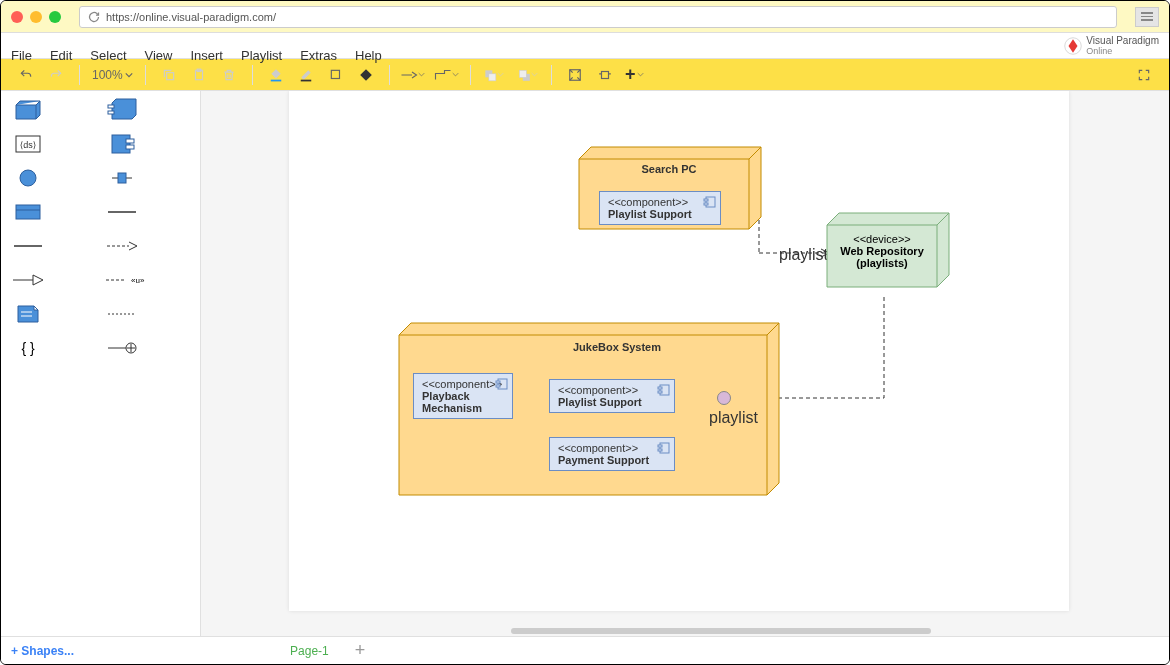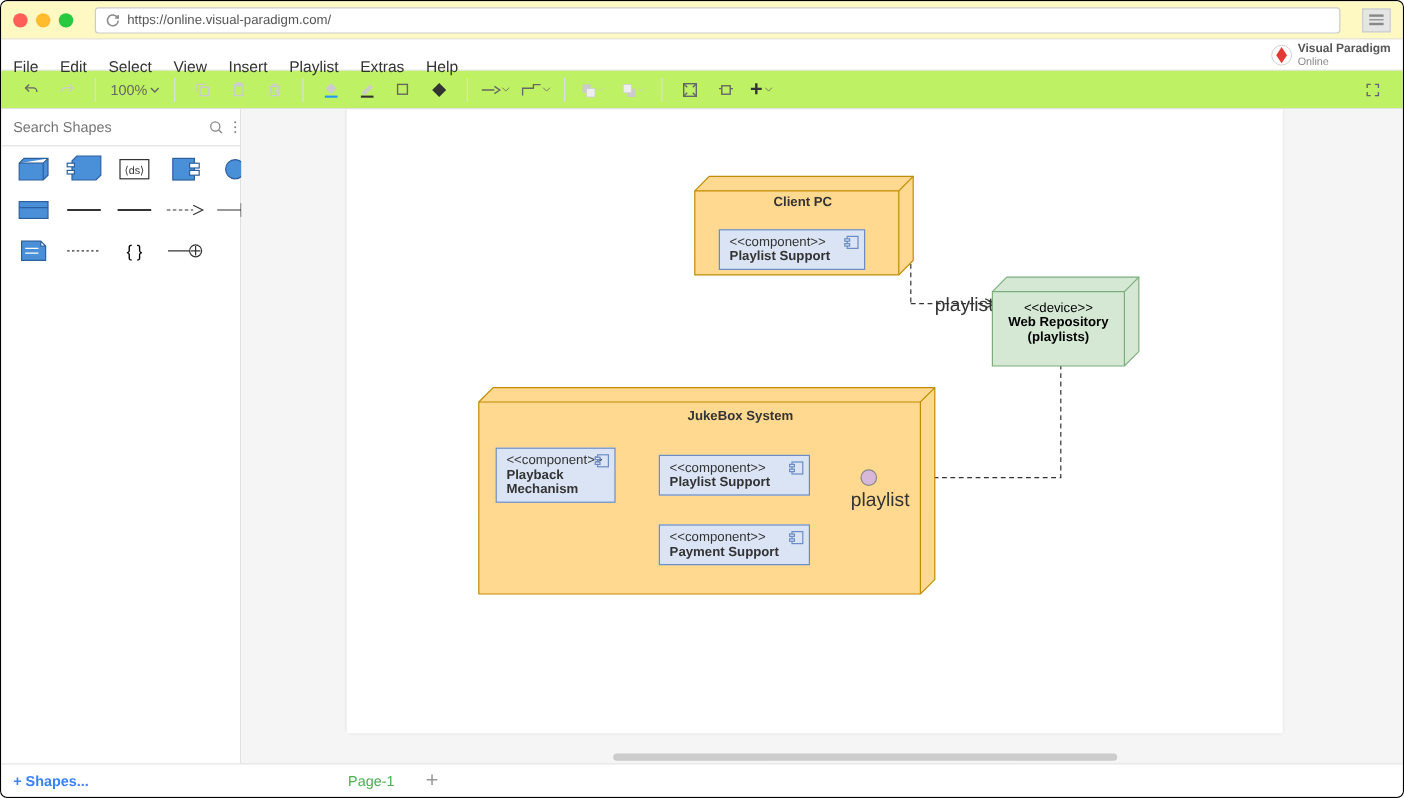--- a/index.html
+++ b/index.html
@@ -17,35 +17,35 @@
 .hamburger span { width: 12px; height: 1.5px; background: #888; }
 
 
 .menubar { height: 26px; background: #fff; display: flex; align-items: center; padding: 0 10px; font-size: 13px; color: #333; border-bottom: 1px solid #e0e0e0; justify-content: space-between; }
 .menus { display: flex; gap: 18px; }
 .menus span { cursor: pointer; margin-top: 20px; }
 .brand { display: flex; align-items: center; gap: 4px; font-size: 10px; color: #555; }
 .brand-icon { width: 18px; height: 18px; }
 
 
-.toolbar { height: 32px; background: #bef264; display: flex; align-items: center; padding: 0 14px; gap: 8px; border-bottom: 1px solid #e0e0e0; font-size: 12px; color: #666; }
+.toolbar { height: 32px; background: #fde047; display: flex; align-items: center; padding: 0 14px; gap: 8px; border-bottom: 1px solid #e0e0e0; font-size: 12px; color: #666; }
 .tool-sep { width: 1px; height: 20px; background: #ddd; margin: 0 4px; }
 .tool { width: 22px; height: 22px; display: flex; align-items: center; justify-content: center; cursor: pointer; color: #888; }
 .zoom { display: flex; align-items: center; gap: 2px; }
 .toolbar-right { margin-left: auto; }
 
 
 .main { display: flex; height: calc(100% - 32px - 26px - 32px - 28px); }
 
 
 .sidebar { width: 200px; border-right: 1px solid #e0e0e0; background: #fff; display: flex; flex-direction: column; }
 .search-row { display: flex; align-items: center; border-bottom: 1px solid #e0e0e0; padding: 4px 6px; gap: 4px; }
 .search-input { flex: 1; border: none; outline: none; font-size: 12px; padding: 4px; color: #666; }
 .section-header { padding: 10px 10px 6px; font-size: 13px; color: #444; display: flex; align-items: center; gap: 4px; }
-.shapes-grid { display: grid; grid-template-columns: repeat(6, 1fr); gap: 8px; padding: 6px 10px; }
+.shapes-grid { display: grid; grid-template-columns: repeat(2, 1fr); gap: 8px; padding: 6px 10px; }
 .shape { width: 34px; height: 26px; display: flex; align-items: center; justify-content: center; cursor: pointer; }
 
 
 .canvas-wrap { flex: 1; background: #f5f5f5; position: relative; overflow: hidden; }
 .canvas { position: absolute; left: 88px; top: 0; width: 780px; height: 520px; background: #fff; box-shadow: 0 0 4px rgba(0,0,0,0.1); }
 
 
 .footer { height: 28px; background: #fff; display: flex; align-items: center; padding: 0 10px; border-top: 1px solid #e0e0e0; font-size: 12px; }
 .shapes-link { color: #3b82f6; font-weight: bold; }
 .page-tab { margin-left: 200px; color: #4CAF50; padding: 4px 16px; }
@@ -100,21 +100,21 @@
     <span>Playlist</span>
     <span>Extras</span>
     <span>Help</span>
   </div>
   <div class="brand">
     <svg class="brand-icon" viewBox="0 0 24 24">
         <circle cx="12" cy="12" r="11" fill="#fff" stroke="#ccc"></circle>
         <path d="M12 3 L18 12 L12 21 L6 12 Z" fill="#E53935"></path>
       </svg>
     <div>
-      <div style="font-weight:bold">Visual Paradigm</div>
+      <div style="font-weight:normal">Visual Paradigm</div>
       <div style="font-size:9px;color:#888">Online</div>
     </div>
   </div>
 </div>
 
 <div class="toolbar">
   <div class="tool">
       <svg width="16" height="14" viewBox="0 0 24 24" fill="none" stroke="#666" stroke-width="2">
         <path d="M9 14L4 9l5-5"></path>
         <path d="M4 9h11a5 5 0 015 5v1"></path>
@@ -229,32 +229,20 @@
       </svg></div>
   <div class="tool toolbar-right">
       <svg width="14" height="14" viewBox="0 0 24 24" fill="none" stroke="#666" stroke-width="2">
         <path d="M4 9V4h5M20 9V4h-5M4 15v5h5M20 15v5h-5"></path>
       </svg>
     </div>
 </div>
 
 <div class="main">
   <div class="sidebar">
-    <div class="search-row">
-      <input class="search-input" placeholder="Search Shapes" style="">
-      <svg width="13" height="13" viewBox="0 0 24 24" fill="none" stroke="#888" stroke-width="2">
-          <circle cx="10" cy="10" r="7"></circle>
-          <line x1="20" y1="20" x2="15" y2="15"></line>
-        </svg>
-      <svg width="10" height="14" viewBox="0 0 10 24" fill="#888">
-          <circle cx="5" cy="5" r="1.5"></circle>
-          <circle cx="5" cy="12" r="1.5"></circle>
-          <circle cx="5" cy="19" r="1.5"></circle>
-        </svg>
-    </div>
     <div class="shapes-grid">
       <div class="shape">
           <svg width="28" height="22" viewBox="0 0 28 22">
             <path d="M2 6 L6 2 L26 2 L26 16 L22 20 L2 20 Z M2 6 L22 6 L26 2 M22 6 L22 20" fill="#4A90D9" stroke="#2C5F9E"></path>
           </svg>
         </div>
       <div class="shape">
           <svg width="28" height="22" viewBox="0 0 28 22">
             <path d="M4 4 L8 0 L28 0 L28 16 L24 20 L4 20 Z" fill="#4A90D9" stroke="#2C5F9E"></path>
             <rect x="0" y="6" width="6" height="3" fill="#fff" stroke="#2C5F9E"></rect>
@@ -364,35 +352,35 @@
 
         <path d="M 258 364 L 176 364 L 176 326" fill="none" stroke="#333" stroke-dasharray="4,3"></path>
         <path d="M172 332 L176 324 L180 332" fill="none" stroke="#333"></path>
       </svg>
 
       <div class="node3d" style="left:290px;top:68px;width:180px;height:80px">
         <svg width="190" height="90" style="position:absolute;left:0;top:-12px">
             <path d="M 0 12 L 12 0 L 182 0 L 182 70 L 170 82 L 0 82 Z" fill="#FFD98F" stroke="#C28B00"></path>
             <path d="M 0 12 L 170 12 L 182 0 M 170 12 L 170 82" fill="none" stroke="#C28B00"></path>
           </svg>
-        <div class="node-title" style="top:4px">Client PC</div>
+        <div class="node-title" style="top:4px">Search PC</div>
         <div class="component" style="left:20px;top:32px;width:122px">
           <div>&lt;&lt;component&gt;&gt;</div>
           <div style="font-weight:bold">Playlist Support</div>
           <svg class="comp-icon" width="12" height="12">
               <rect x="2" y="1" width="9" height="10" fill="none" stroke="#6B8DC4"></rect>
               <rect x="0" y="3" width="4" height="2" fill="#DAE4F4" stroke="#6B8DC4"></rect>
               <rect x="0" y="7" width="4" height="2" fill="#DAE4F4" stroke="#6B8DC4"></rect>
             </svg>
         </div>
       </div>
 
       <div class="label" style="left:490px;top:155px">playlist</div>
 
-      <div style="position:absolute;left:538px;top:152px;width:128px;height:72px">
+      <div style="position:absolute;left:538px;top:134px;width:128px;height:72px">
         <svg width="132" height="84" style="position:absolute;left:0;top:-12px">
             <path d="M 0 12 L 12 0 L 122 0 L 122 62 L 110 74 L 0 74 Z" fill="#D4E8D4" stroke="#7BAE7B"></path>
             <path d="M 0 12 L 110 12 L 122 0 M 110 12 L 110 74" fill="none" stroke="#7BAE7B"></path>
           </svg>
         <div style="position:absolute;width:110px;text-align:center;top:8px;font-size:11px">
           <div>&lt;&lt;device&gt;&gt;</div>
           <div style="font-weight:bold">Web Repository</div>
           <div style="font-weight:bold">(playlists)</div>
         </div>
       </div>

